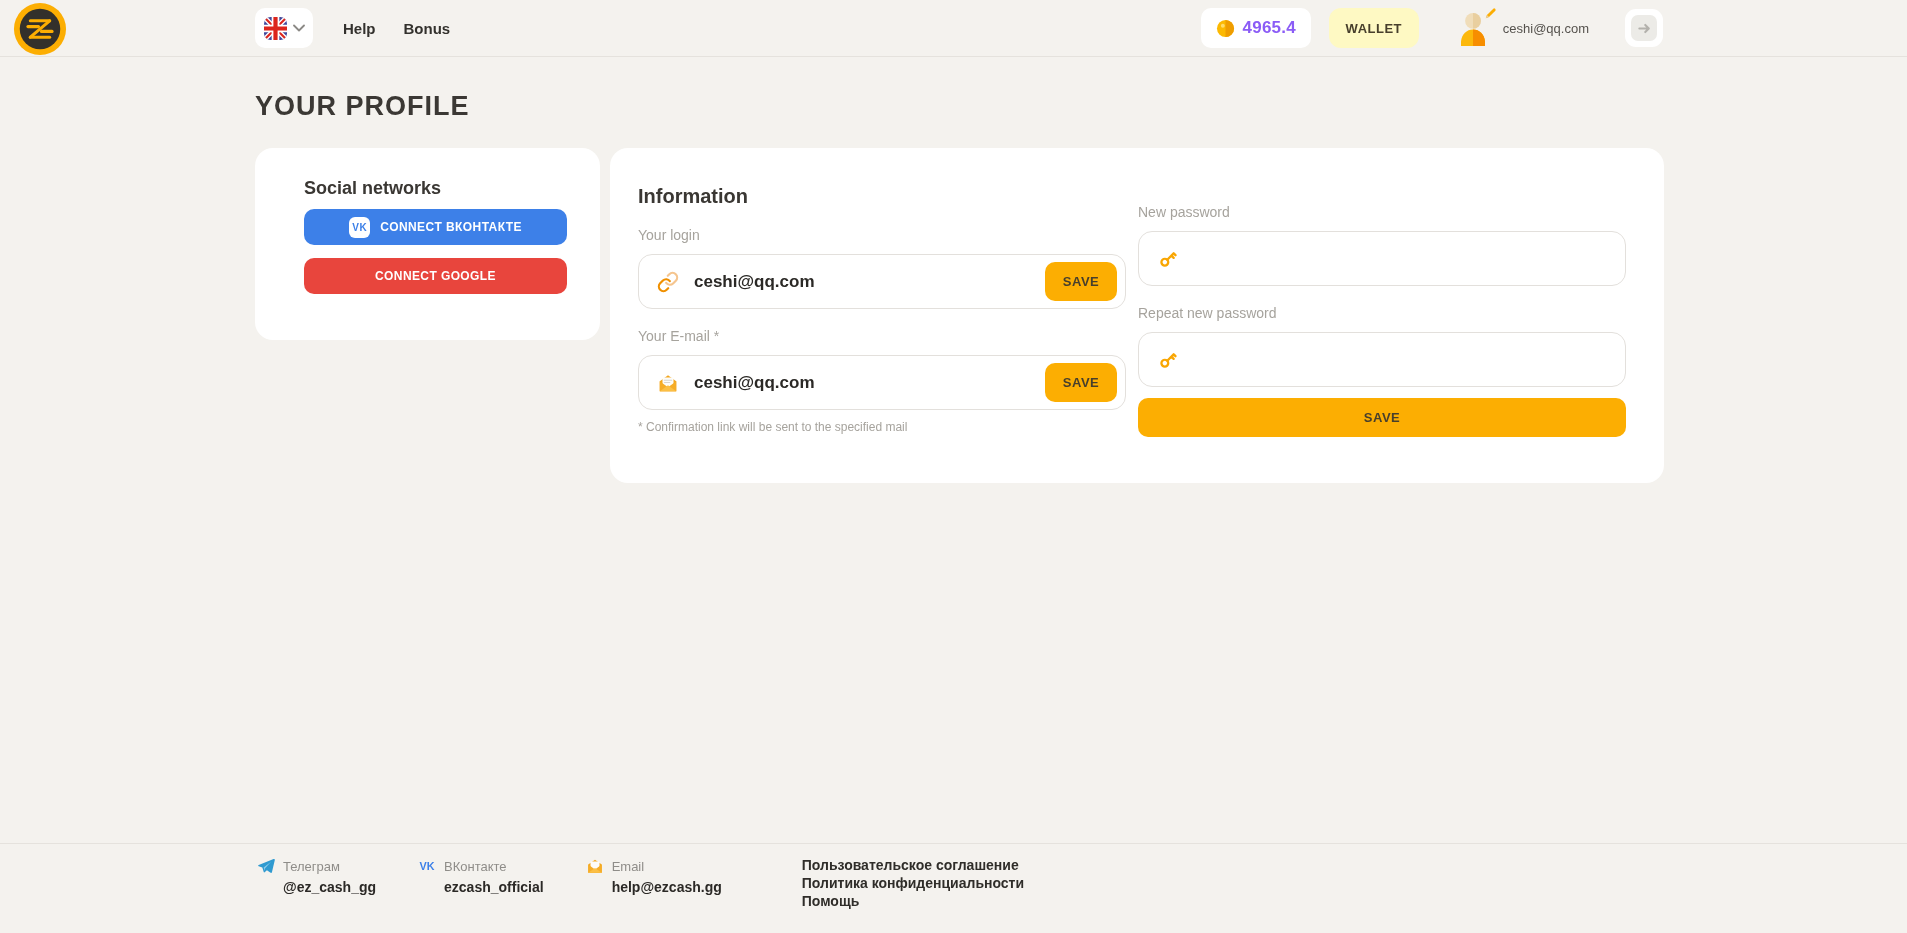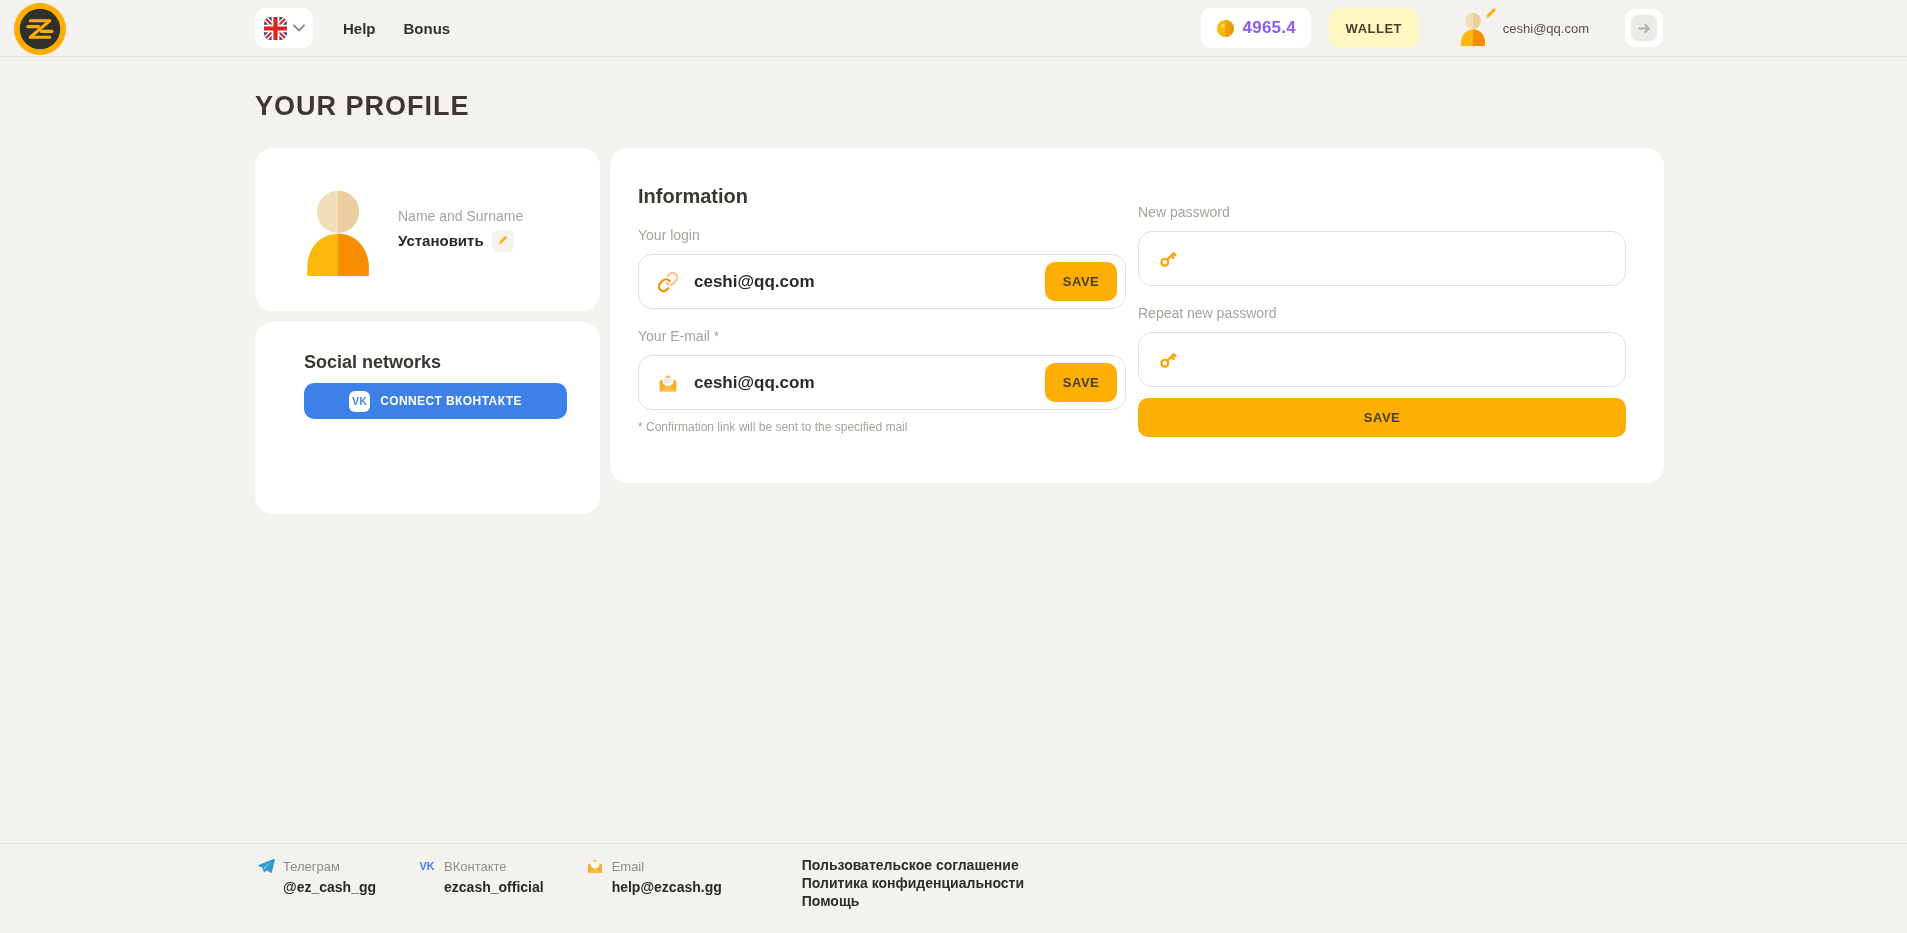--- a/index.html
+++ b/index.html
@@ -200,46 +200,29 @@
     </div>
   </div>
 </div>
 
 <div class="main">
   <h1 class="page-title">YOUR PROFILE</h1>
 
   <div class="content-row">
 
     <div class="left-col">
-      <div class="card profile-card">
-        <svg class="big-avatar" viewBox="0 0 96 96">
-          <path d="M48 52 C31 52 18 65 16 83 L16 96 L80 96 L80 83 C78 65 65 52 48 52 Z" fill="#fcb80b"></path>
-          <path d="M48 52 C65 52 78 65 80 83 L80 96 L48 96 Z" fill="#f78e00"></path>
-          <circle cx="48" cy="29" r="22" fill="#f0ddb9"></circle>
-          <path d="M48 7 A22 22 0 0 1 48 51 Z" fill="#e9cf9f"></path>
-        </svg>
-        <div class="profile-text">
-          <div class="profile-label">Name and Surname</div>
-          <div class="profile-value-row">
-            <span class="profile-value">Установить</span>
-            <span class="pencil-chip">
-              <svg width="13" height="13" viewBox="0 0 16 16">
-                <path d="M3 13 L4.2 9.6 L11 2.8 A1.6 1.6 0 0 1 13.2 5 L6.4 11.8 Z" fill="#fcae02"></path>
-                <path d="M3 13 L4.2 9.6 L6.4 11.8 Z" fill="#e9cf9f"></path>
-              </svg>
-            </span>
-          </div>
-        </div>
-      </div>
 
       <div class="card social-card">
         <h3 class="social-title">Social networks</h3>
         <button class="social-btn first" style="background: rgb(61, 128, 232);">
           <span class="vk-badge">VK</span>
           <span>CONNECT ВКОНТАКТЕ</span>
+        </button>
+        <button class="social-btn" style="background: rgb(232, 69, 61);">
+          <span>CONNECT GOOGLE</span>
         </button>
       </div>
     </div>
 
     <div class="card settings-card">
       <div class="form-col">
         <h3 class="section-title">Information</h3>
 
         <div class="field-label">Your login</div>
         <div class="input-box">

